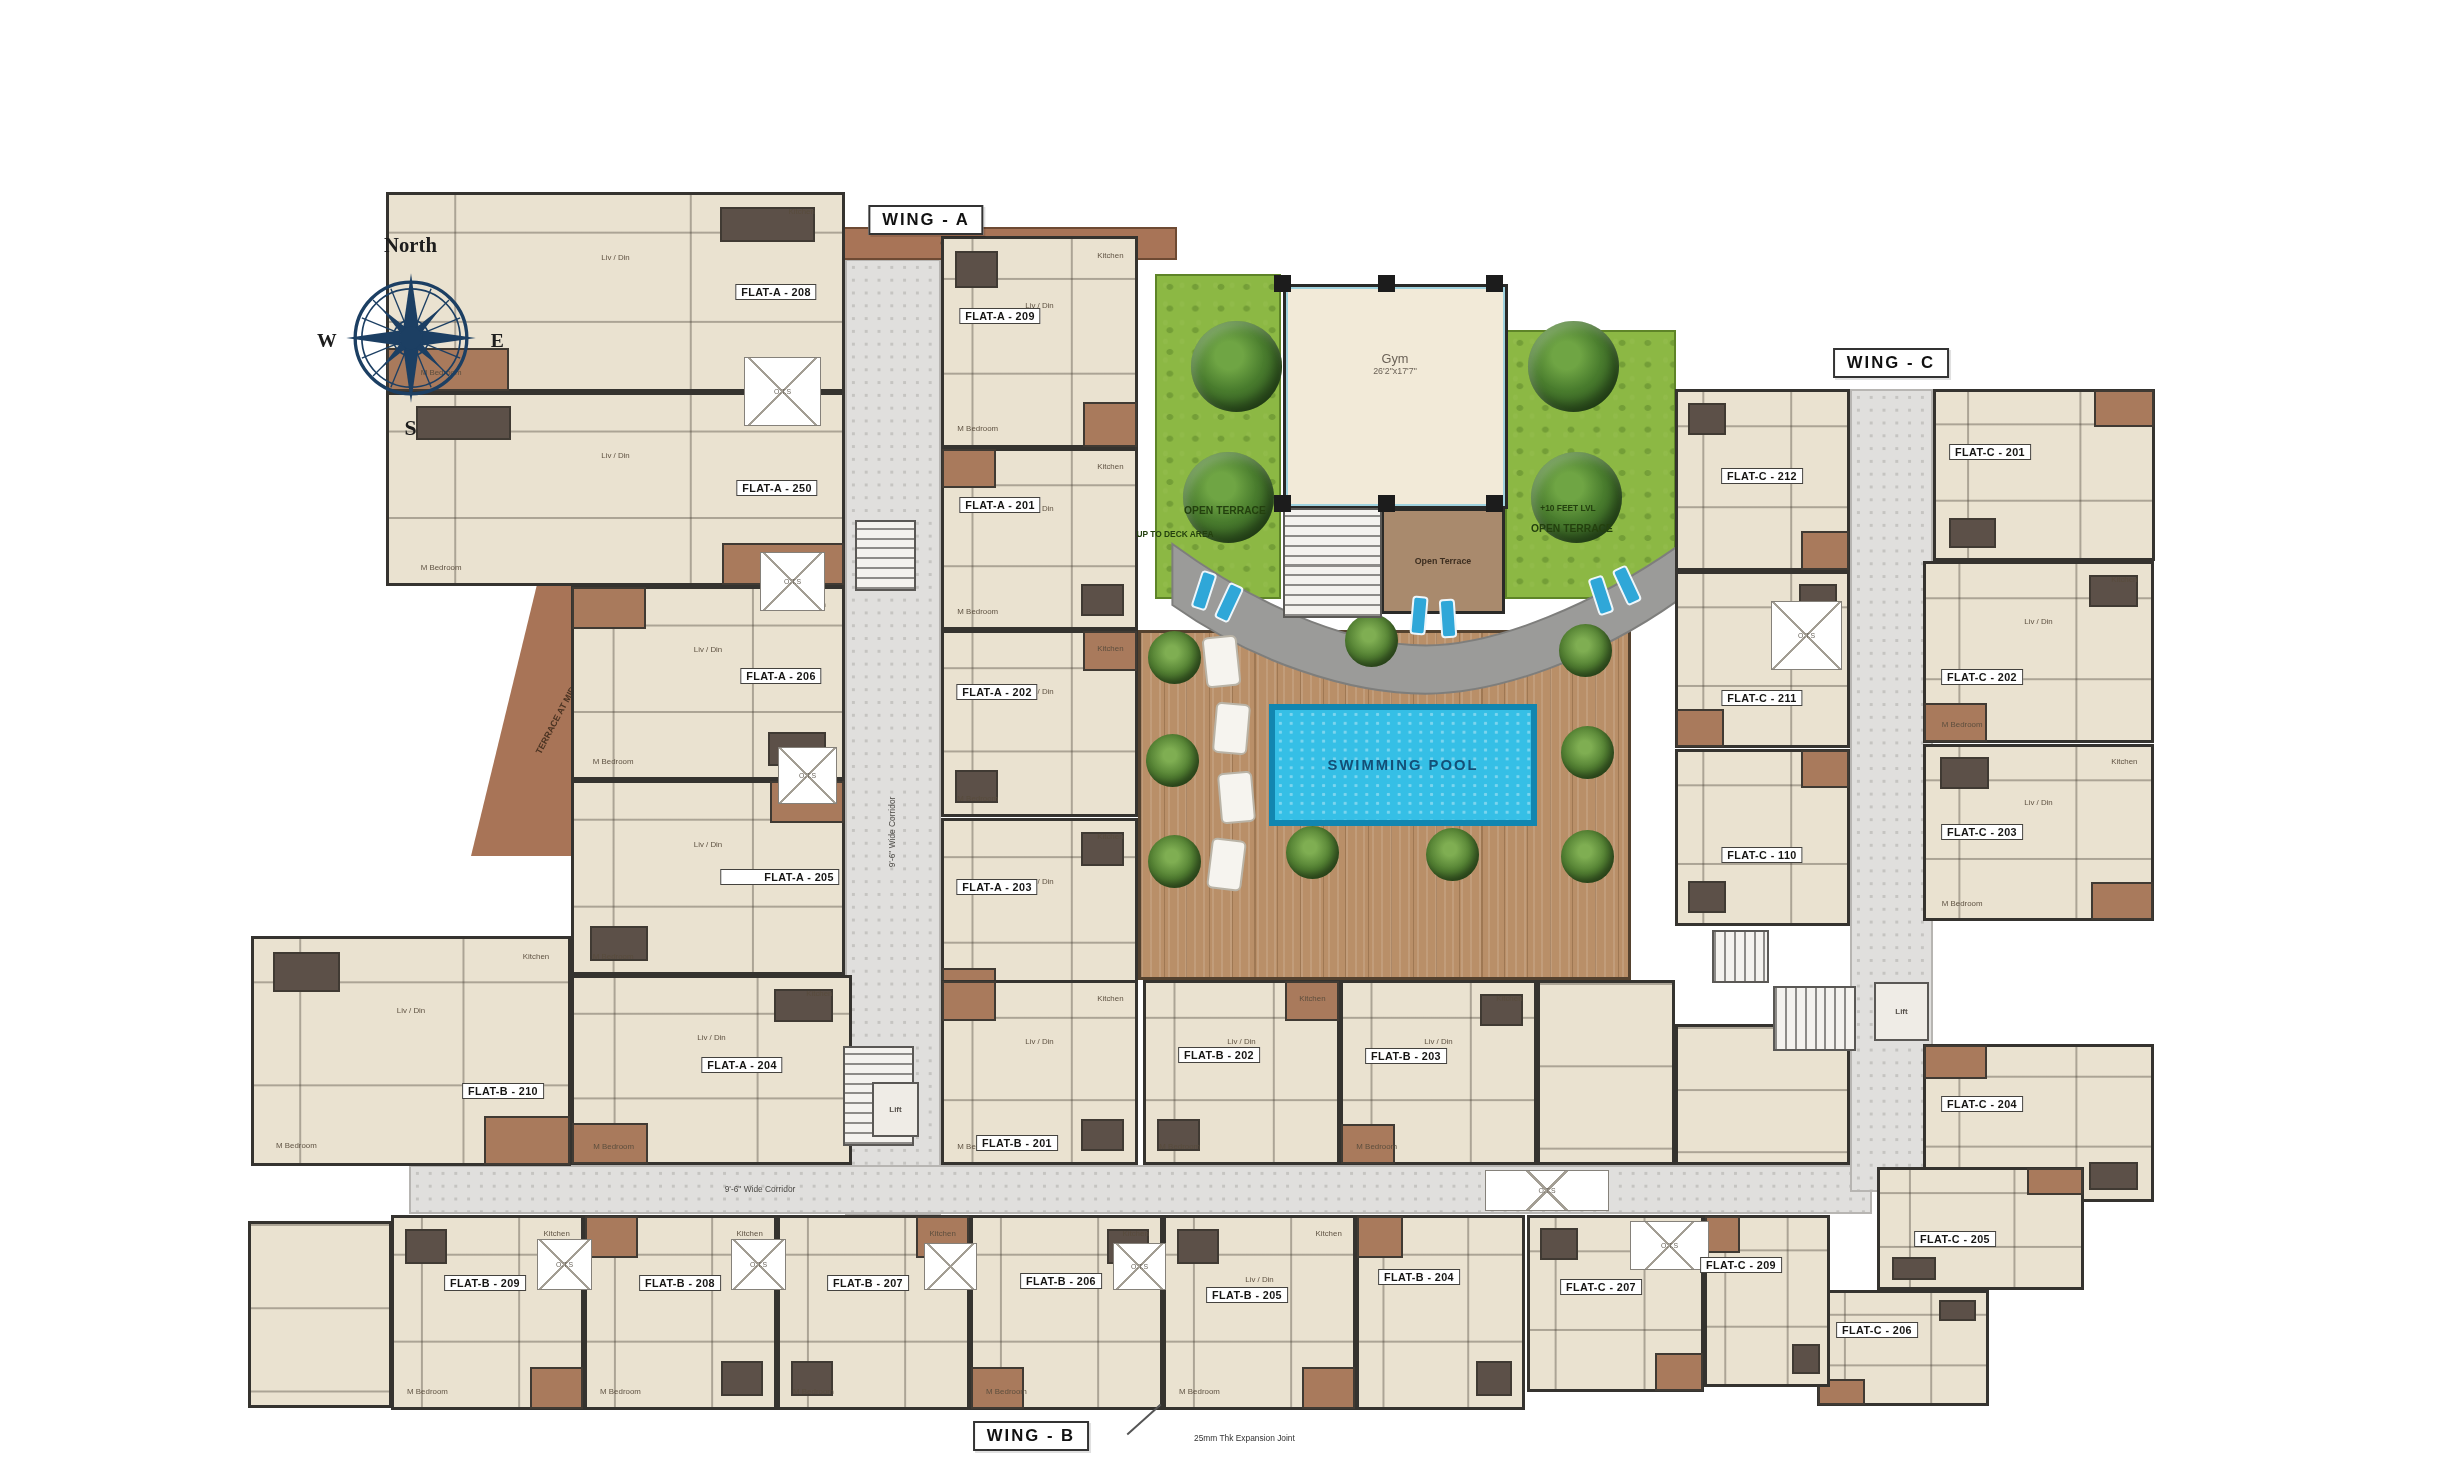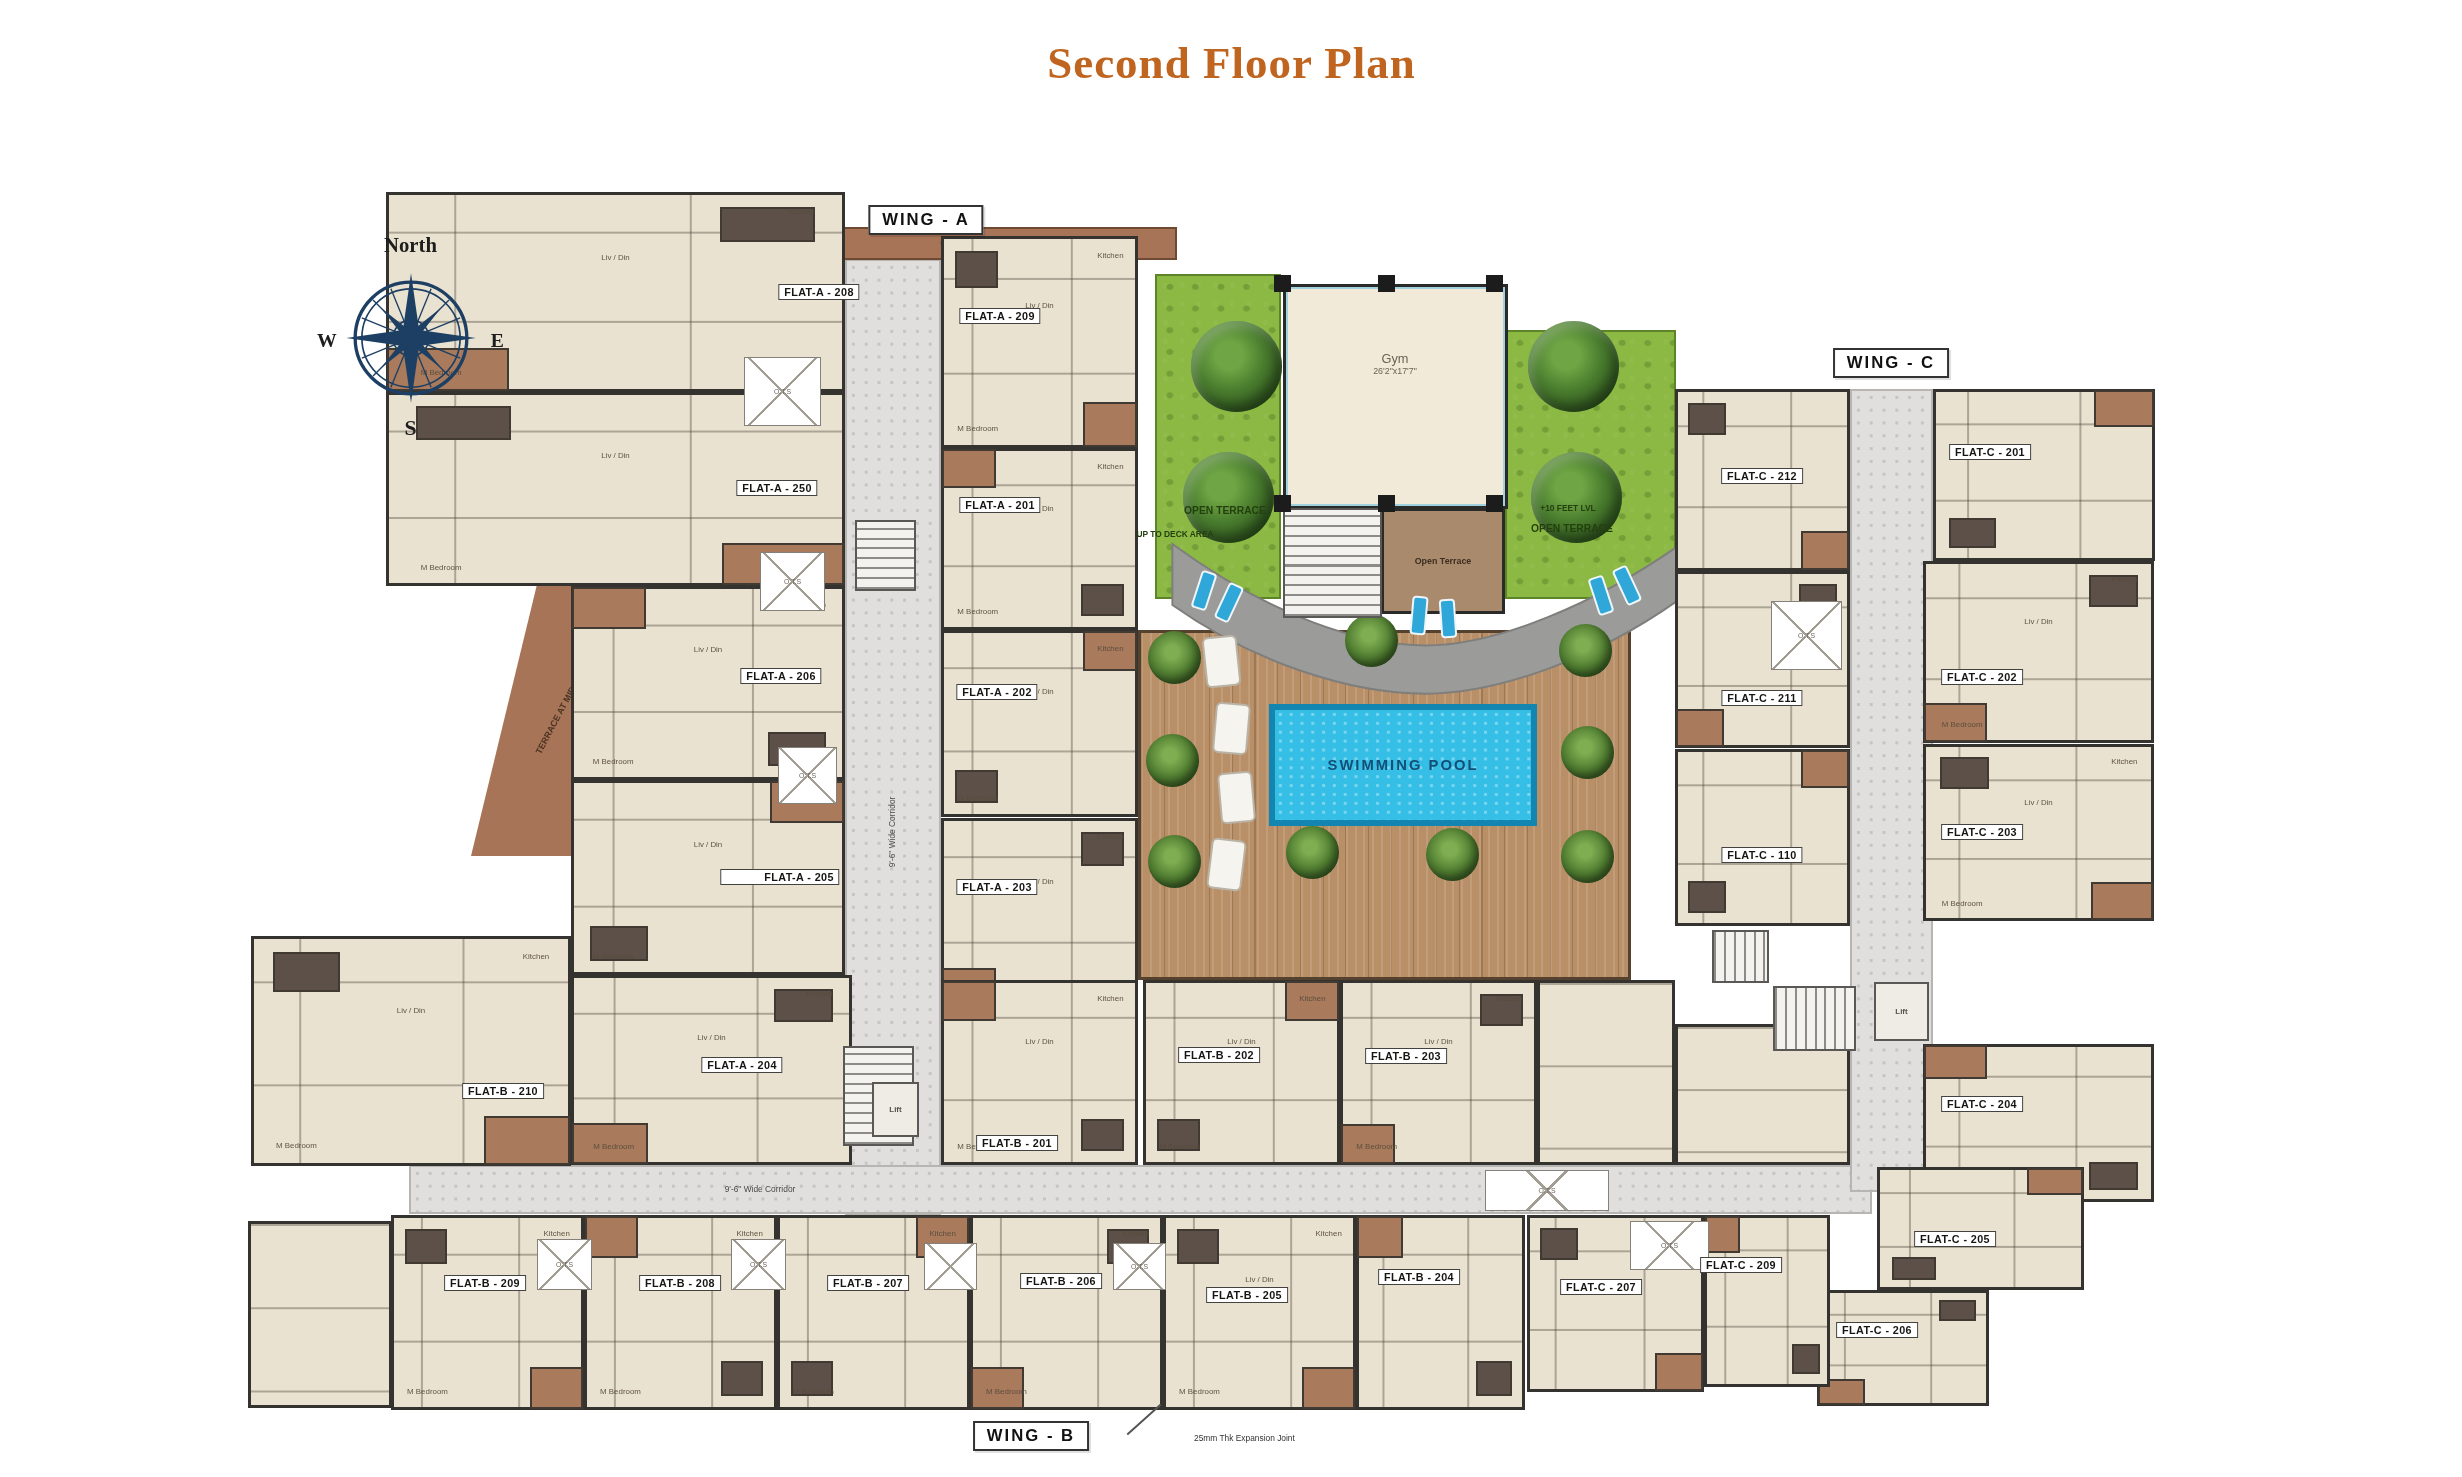--- a/index.html
+++ b/index.html
@@ -101,21 +101,20 @@
   #compass .e{position:absolute;right:0;top:95px;font-family:"Liberation Serif",serif;font-weight:bold;font-size:19.7px;color:#1d1d1d;}
   #compass .s{position:absolute;left:50%;bottom:0;transform:translateX(-50%);
       font-family:"Liberation Serif",serif;font-weight:bold;font-size:21.7px;color:#1d1d1d;}
   #roadSvg{left:0;top:0;width:2463px;height:1478px;z-index:1;pointer-events:none;}
 </style>
 </head>
 <body>
 
 <div id="plan">
 
-  <div class="abs" id="title">Second Floor Plan</div>
 
   <div class="abs" id="compass">
     <div class="north">North</div>
     <div class="w">W</div>
     <div class="e">E</div>
     <div class="s">S</div>
     <svg style="position:absolute;left:50%;top:50%;transform:translate(-50%,-50%);" width="134" height="134" viewBox="-60 -60 120 120">
       <g stroke="#1c3f63" fill="none">
         <circle r="50" stroke-width="3"></circle>
           <circle r="44" stroke-width="1.5"></circle>
@@ -184,21 +183,21 @@
   <div class="abs corrlab" id="corrLabA">9'-6" Wide Corridor</div>
   <div class="abs corrlab" id="corrLabB">9'-6" Wide Corridor</div>
   <div class="abs" id="jointLine"></div>
   <div class="abs" id="jointNote">25mm Thk Expansion Joint</div>
 
 <div class="abs flat" data-corner="0" style="left: 386px; top: 192px; width: 459px; height: 200px;">
       <span class="rm living">Liv / Din</span>
       <span class="rm master">M Bedroom</span>
       <span class="rm kitchen">Kitchen</span>
     </div>
-    <div class="flat-label" style="left: 776px; top: 292px; margin-left: 43px;">FLAT-A - 208</div>
+    <div class="flat-label" style="left: 776px; top: 292px;">FLAT-A - 208</div>
     <div class="abs flat" data-corner="1" style="left: 386px; top: 392px; width: 459px; height: 194px;">
       <span class="rm living">Liv / Din</span>
       <span class="rm master">M Bedroom</span>
       <span class="rm kitchen">Kitchen</span>
     </div>
     <div class="flat-label" style="left: 777px; top: 488px;">FLAT-A - 250</div>
     <div class="abs flat" data-corner="2" style="left: 571px; top: 586px; width: 274px; height: 194px;">
       <span class="rm living">Liv / Din</span>
       <span class="rm master">M Bedroom</span>
       <span class="rm kitchen">Kitchen</span>

